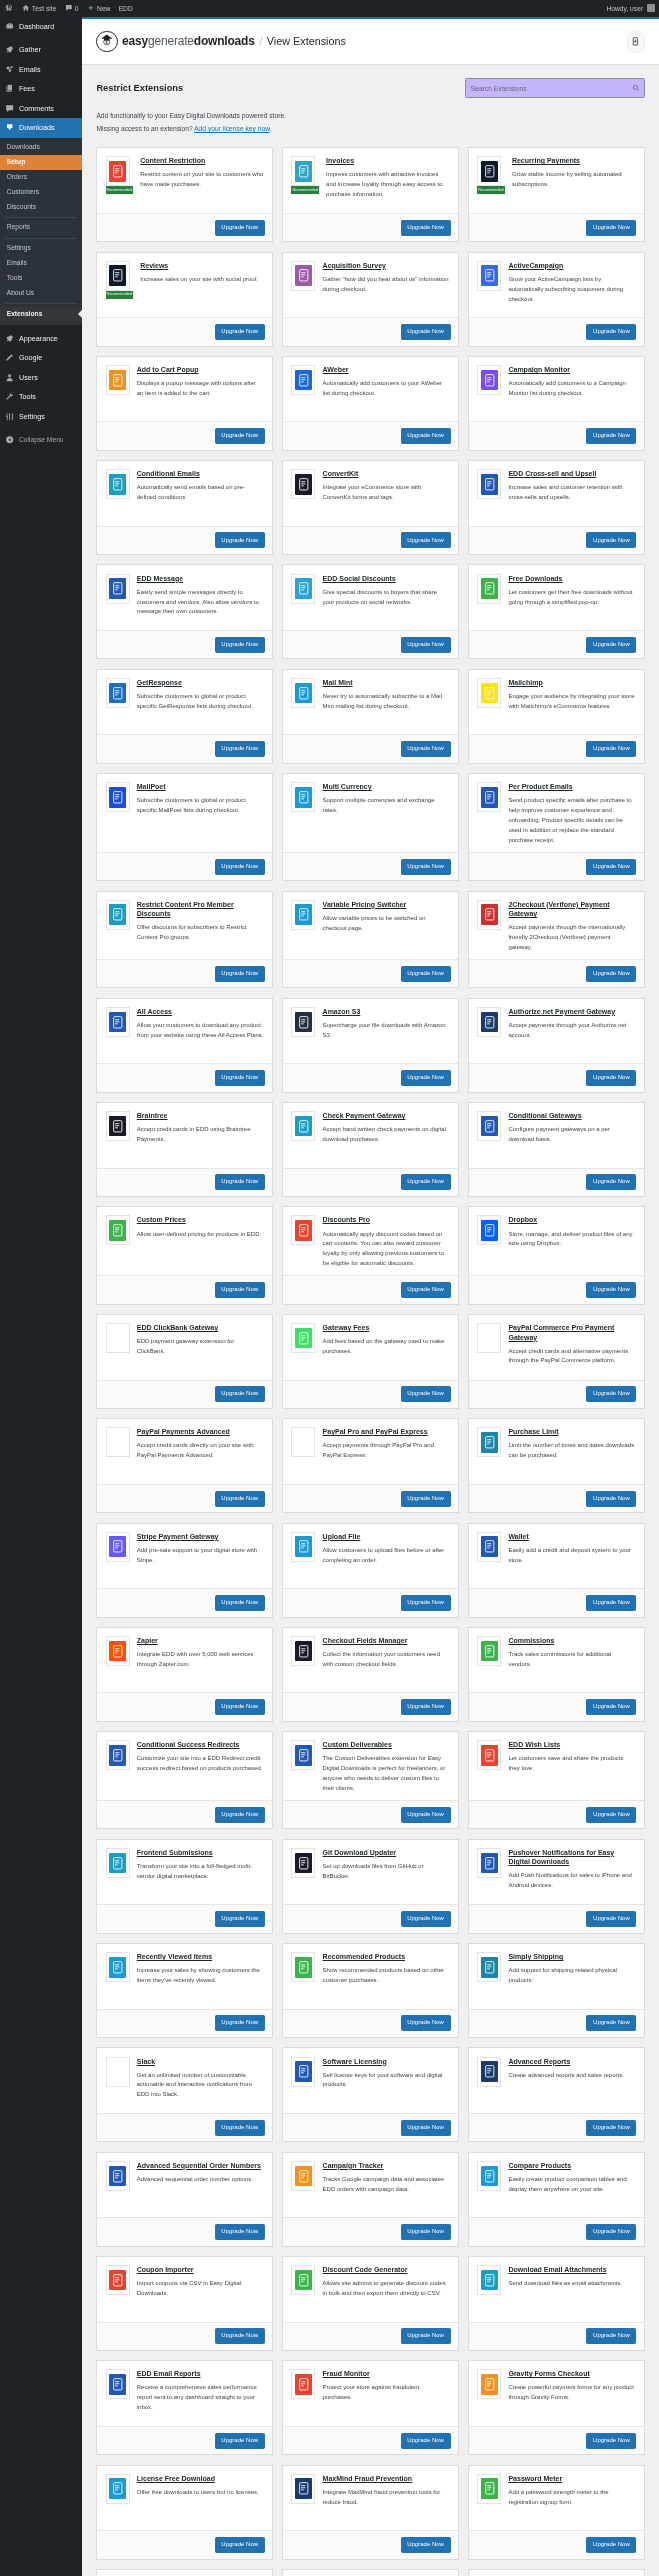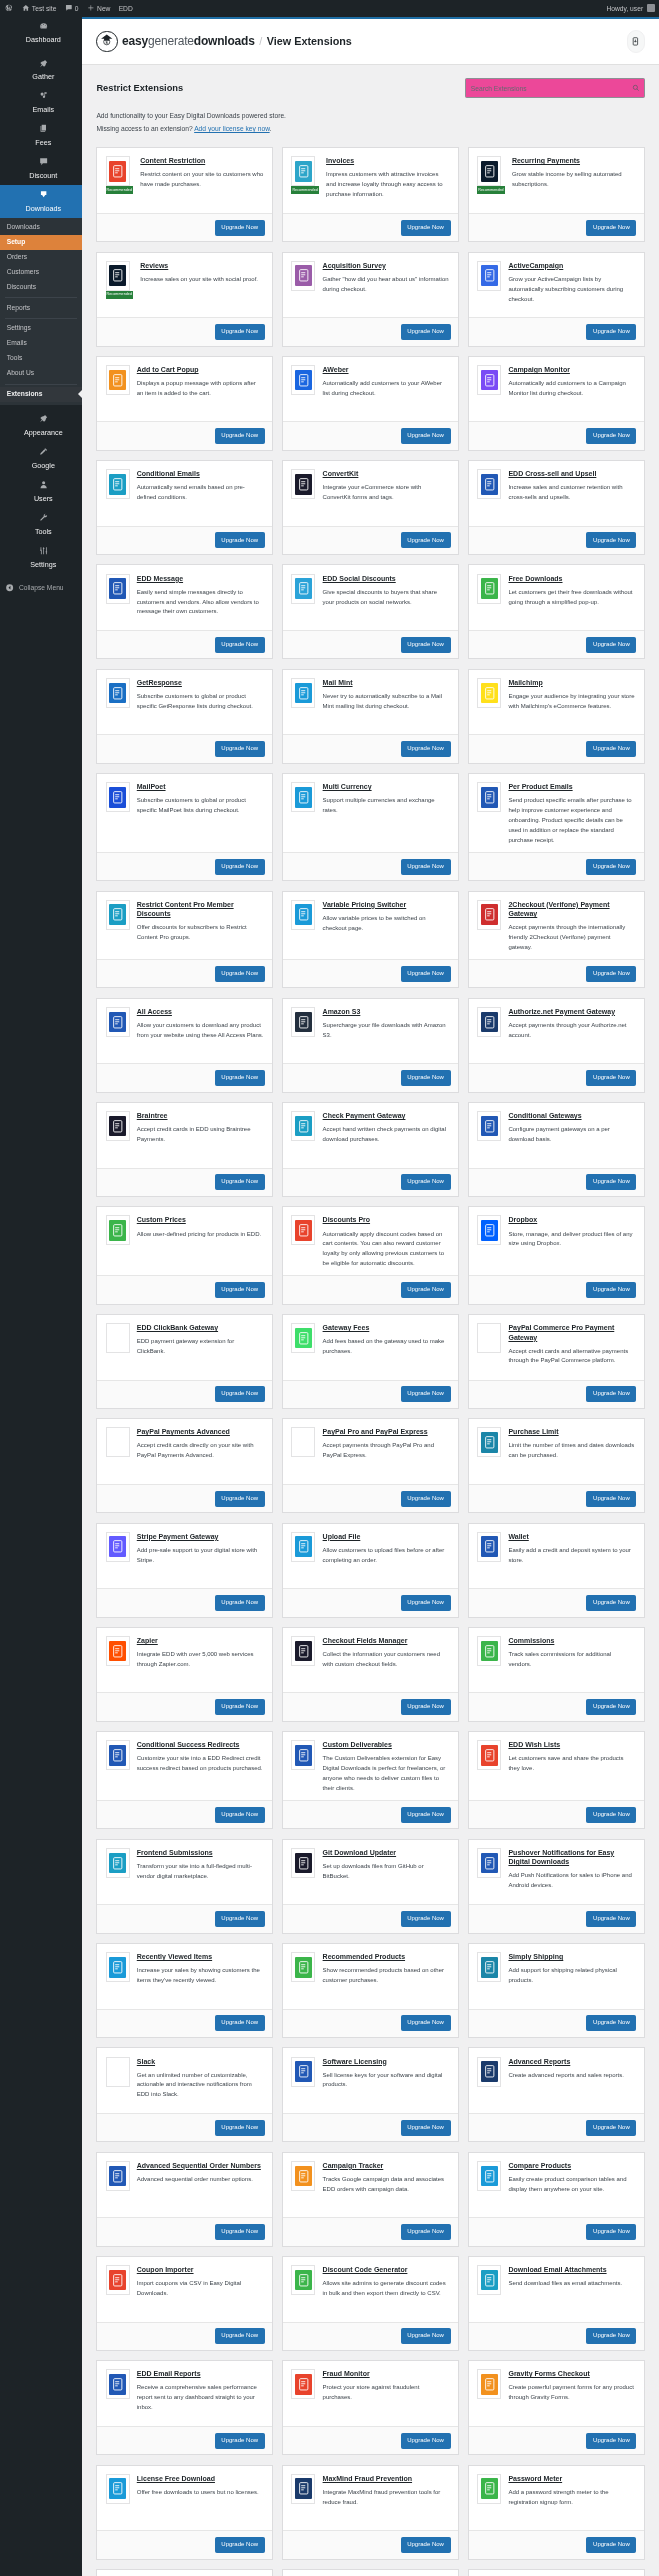--- a/index.html
+++ b/index.html
@@ -48,21 +48,20 @@
     min-height: 3336px;
   }
   #adminmenu { list-style: none; }
   #adminmenu > li.menu-top {
     display: flex; align-items: center; gap: 4.1px;
     padding: 4.6px 0 4.6px 4.6px;
     color: #f0f0f1;
     font-size: 7.2px;
     cursor: pointer;
     line-height: 9.3px;
-    flex-direction: column;
   }
   #adminmenu > li.menu-top.current { background:#2271b1; color:#fff; font-weight:400; }
   .menu-icon { width:10.3px; height:10.3px; flex:0 0 10.3px; display:flex; align-items:center; justify-content:center; }
   .menu-icon svg { width:9.3px; height:9.3px; fill:#a7aaad; }
   #adminmenu > li.menu-top.current .menu-icon svg { fill:#fff; }
   .sep-top { height: 4.1px; }
   ul.wp-submenu { list-style:none; background:#2c3338; padding: 2.1px 0 3.1px; }
   ul.wp-submenu li {
     padding: 3.1px 0 3.1px 6.7px;
     font-size: 6.7px;
@@ -102,35 +101,35 @@
     border: 1.3px solid #1d2327;
     display:flex; align-items:center; justify-content:center;
     flex:0 0 21.6px; position:relative; overflow:hidden;
   }
   .edd-logo-mark svg { width:17.5px; height:17.5px; }
   .edd-brand { display:flex; align-items:baseline; gap:0; margin-left:4.1px; }
   .brand-easy { font-size:12px; font-weight:700; color:#1d2327; letter-spacing:-0.2px; }
   .brand-digital { font-size:12px; font-weight:400; color:#50575e; letter-spacing:-0.2px;}
   .brand-downloads { font-size:12px; font-weight:700; color:#1d2327; letter-spacing:-0.2px;}
   .brand-sep { font-size:10.8px; color:#c3c4c7; margin: 0 4.6px; font-weight:300;}
-  .brand-page { font-size:10.8px; color:#1d2327; font-weight:700; }
+  .brand-page { font-size:10.8px; color:#1d2327; font-weight:400; }
   .header-actions { margin-left:auto; display:flex; align-items:center; }
   .round-btn {
     width:17.5px; height:23px; border-radius:9.3px; background:#f6f7f7;
     display:flex; align-items:center; justify-content:center; cursor:pointer;
     border: 0.5px solid #f0f0f1;
   }
   .round-btn svg { width:8.8px; height:8.8px; fill:#1d2327; }
 
   .edd-body { padding: 13.4px 14.4px 0 14.4px; }
   .ext-head-row { display:flex; align-items:flex-start; justify-content:space-between; }
   .ext-title { font-size:9.3px; font-weight:600; color:#1d2327; padding-top:4.1px;}
   .search-wrap { position:relative; width: 180px; }
   .search-input {
-    width:100%; height:19.6px; border:0.5px solid #8c8f94; background:#ec4899;
+    width:100%; height:19.6px; border:0.5px solid #8c8f94; background:#c4b5fd;
     border-radius:1.5px; padding: 0 16.5px 0 5.2px; font-size:6.7px;
     font-family:"Liberation Sans", sans-serif; color:#2c3338;
   }
   .search-input::placeholder { color:#646970; }
   .search-icon-btn { position:absolute; right:4.6px; top:5.7px; width:7.7px; height:7.7px; cursor:pointer; }
   .search-icon-btn svg { width:7.7px; height:7.7px; fill:none; stroke:#50575e; stroke-width:2; }
 
   .ext-intro { margin-top: 12.4px; font-size:6.7px; color:#3c434a; line-height:1.9; }
   .ext-intro a { color:#2271b1; text-decoration:underline; }
 
@@ -254,21 +253,21 @@
             </svg>
           </span>
         <span>Fees</span>
       </li>
       <li class="menu-top">
         <span class="menu-icon">
             <svg viewBox="0 0 24 24">
               <path d="M3 3h18v13H10l-4 5v-5H3z"></path>
             </svg>
           </span>
-        <span>Discount</span>
+        <span>Comments</span>
       </li>
 
       <li class="menu-top current">
         <span class="menu-icon">
             <svg viewBox="0 0 24 24">
               <path d="M4 3h16v18H4z" fill="none"></path>
               <path d="M5 3h14v10h-3l-4 6-4-6H5z"></path>
             </svg>
           </span>
         <span>Downloads</span>

